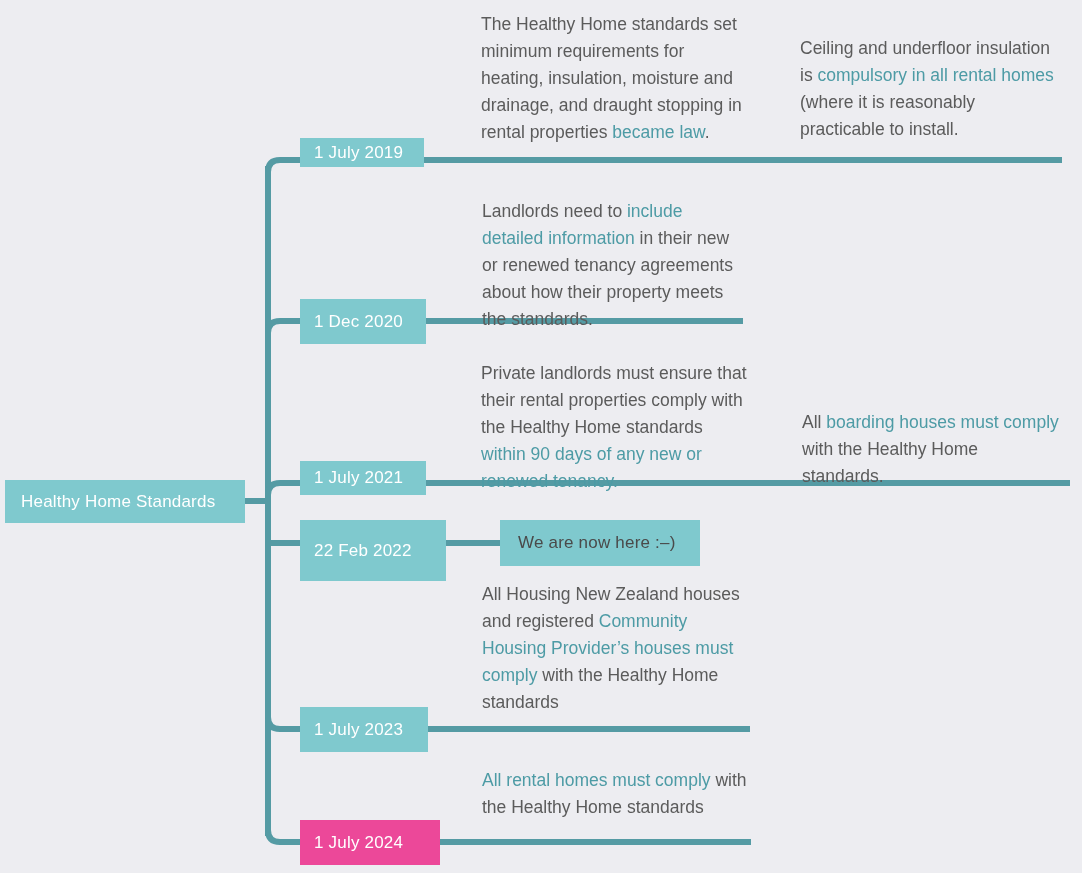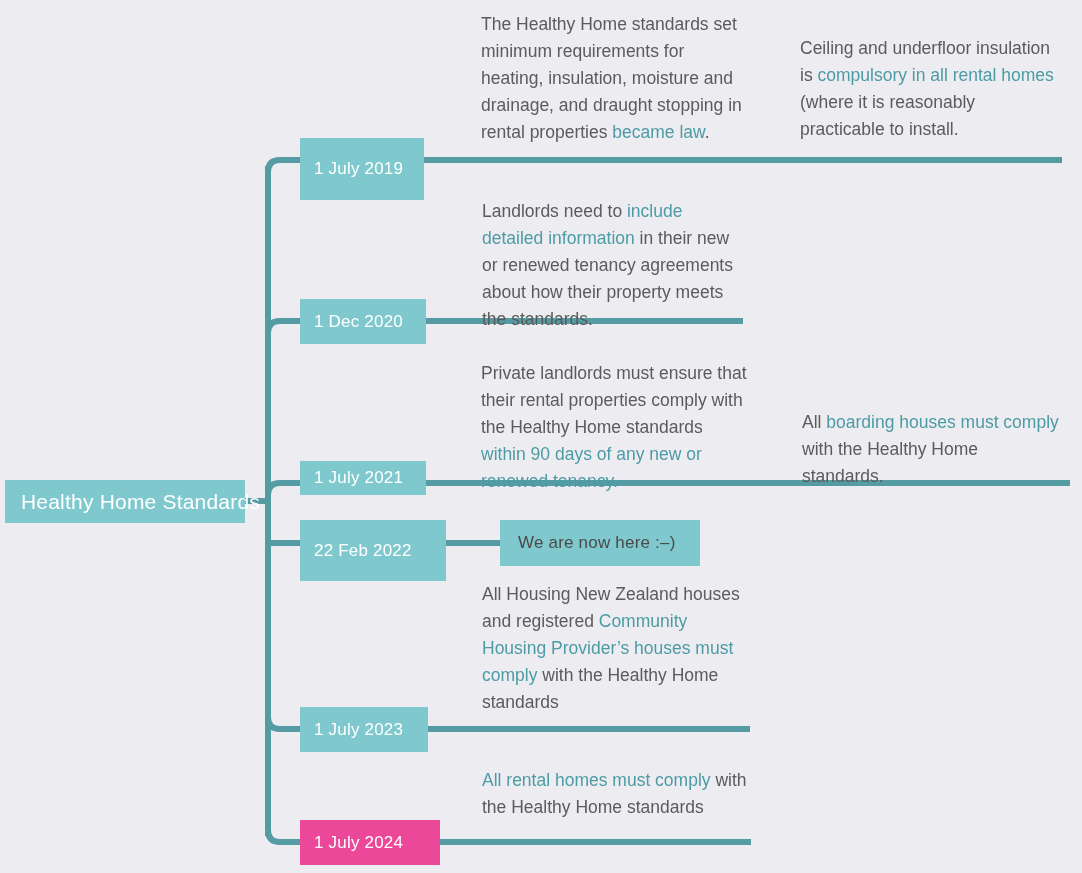--- a/index.html
+++ b/index.html
@@ -34,21 +34,21 @@
     color: #ffffff;
     font-size: 17px;
     letter-spacing: .2px;
     display: flex;
     align-items: center;
     box-sizing: border-box;
     padding-left: 14px;
     white-space: nowrap;
   }
   .node.root {
-    font-size: 21px;
+    font-size: 17px;
     padding-left: 16px;
   }
   .node.callout {
     color: #4a4a4a;
     padding-left: 18px;
   }
 
   
   .prose {
     position: absolute;
@@ -85,21 +85,21 @@
       <path d="M446 543 H500"></path>
       <path d="M428 729 H750"></path>
       <path d="M428 842 H751"></path>
     </g>
   </svg>
 
   <div class="node root" style="left: 5px; top: 480px; width: 240px; height: 43px; background: rgb(127, 201, 206); color: rgb(255, 255, 255);">
     <span>Healthy Home Standards</span>
   </div>
 
-  <div class="node" style="left: 300px; top: 138px; width: 124px; height: 62px; background: rgb(127, 201, 206); color: rgb(255, 255, 255);">
+  <div class="node" style="left: 300px; top: 138px; width: 124px; height: 29px; background: rgb(127, 201, 206); color: rgb(255, 255, 255);">
     <span>1 July 2019</span>
   </div>
 
   <div class="node" style="left: 300px; top: 299px; width: 126px; height: 45px; background: rgb(127, 201, 206); color: rgb(255, 255, 255);">
     <span>1 Dec 2020</span>
   </div>
 
   <div class="node" style="left: 300px; top: 461px; width: 126px; height: 34px; background: rgb(127, 201, 206); color: rgb(255, 255, 255);">
     <span>1 July 2021</span>
   </div>

